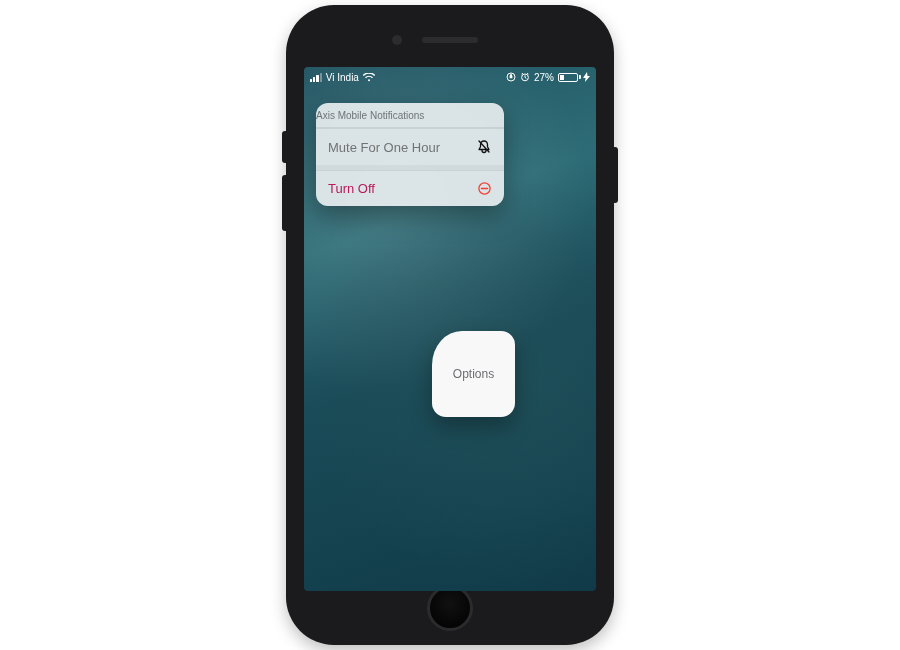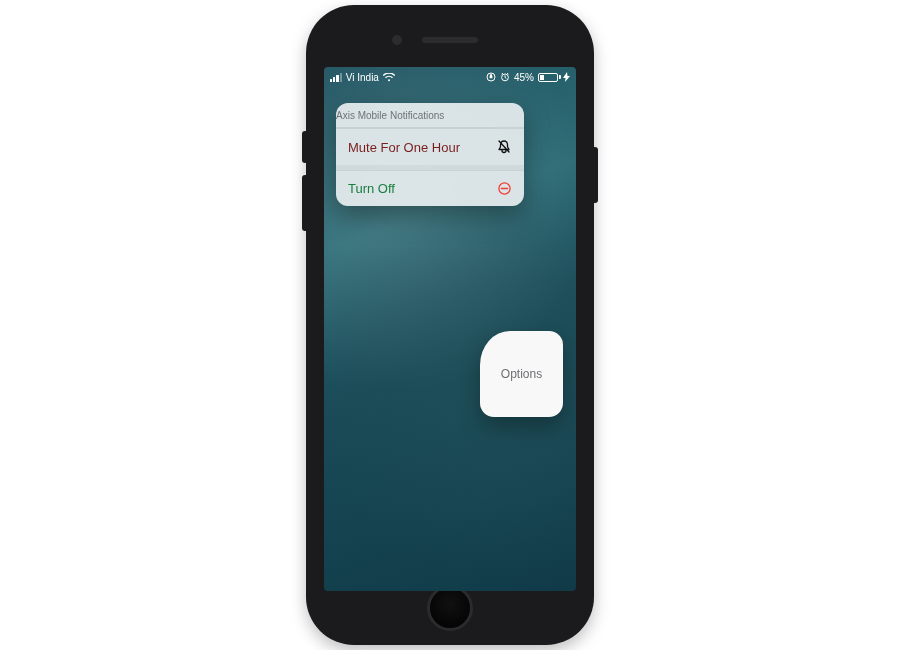--- a/index.html
+++ b/index.html
@@ -8,21 +8,21 @@
     height: 650px;
     background: #fff;
     display: flex;
     align-items: center;
     justify-content: center;
     font-family: -apple-system, "Helvetica Neue", Arial, sans-serif;
     -webkit-font-smoothing: antialiased;
   }
   
   .phone {
-    width: 288px;
+    width: 328px;
     height: 640px;
     background: #1b1b1d;
     border-radius: 48px;
     padding: 62px 18px 54px 18px;
     position: relative;
     box-shadow: 0 6px 16px rgba(0,0,0,0.25);
   }
   .phone::before {
     content: "";
     position: absolute;
@@ -168,36 +168,36 @@
     color: #6e7477;
     padding: 7px 0 6px;
     border-bottom: 0.5px solid rgba(0,0,0,0.08);
   }
   .menu-item {
     display: flex;
     align-items: center;
     justify-content: space-between;
     padding: 10px 12px 10px 12px;
     font-size: 13px;
-    color: #7f1d1d;
+    color: #737373;
     border-top: 0.5px solid rgba(0,0,0,0.08);
     cursor: pointer;
   }
   .menu-item:first-of-type { border-top: none; }
   .menu-sep {
     height: 5px;
     background: rgba(0,0,0,0.045);
   }
-  .menu-item.destructive { color: #15803d; }
+  .menu-item.destructive { color: #be185d; }
   .row-icon { display: inline-flex; }
   
   .options-chip {
     position: absolute;
     top: 264px;
-    left: 156px;
+    left: 128px;
     width: 83px;
     height: 86px;
     background: #f8f8f8;
     border-radius: 30px 14px 14px 14px / 34px 14px 14px 14px;
     display: flex;
     align-items: center;
     justify-content: center;
     font-size: 12px;
     color: #6e6e73;
     box-shadow: 0 10px 22px rgba(0,0,0,0.3);
@@ -235,21 +235,21 @@
               <circle cx="5" cy="5" r="4" fill="none" stroke="#fff" stroke-width="1"></circle>
               <path d="M4 3.8V3a1 1 0 112 0v.8h.4v2.4H3.6V3.8z" fill="#fff"></path>
             </svg>
         </span>
         <span class="alarm-icon">
           <svg width="10" height="10" viewBox="0 0 10 10">
               <circle cx="5" cy="5.4" r="3.4" fill="none" stroke="#fff" stroke-width="1"></circle>
               <path d="M5 3.4v2l1.3 1M1.6 2.2l1.4-1M8.4 2.2L7 1.2" stroke="#fff" stroke-width="1" fill="none"></path>
             </svg>
         </span>
-        <span>45%</span>
+        <span>27%</span>
         <span class="battery">
           <span class="battery-body">
               <span class="battery-fill" style="width: 4px;"></span>
             </span>
           <span class="battery-cap"></span>
           <svg class="bolt" viewBox="0 0 7 10">
               <path d="M4 0L0 6h2.5L2 10l5-6H4.5z" fill="#fff"></path>
             </svg>
         </span>
       </div>

